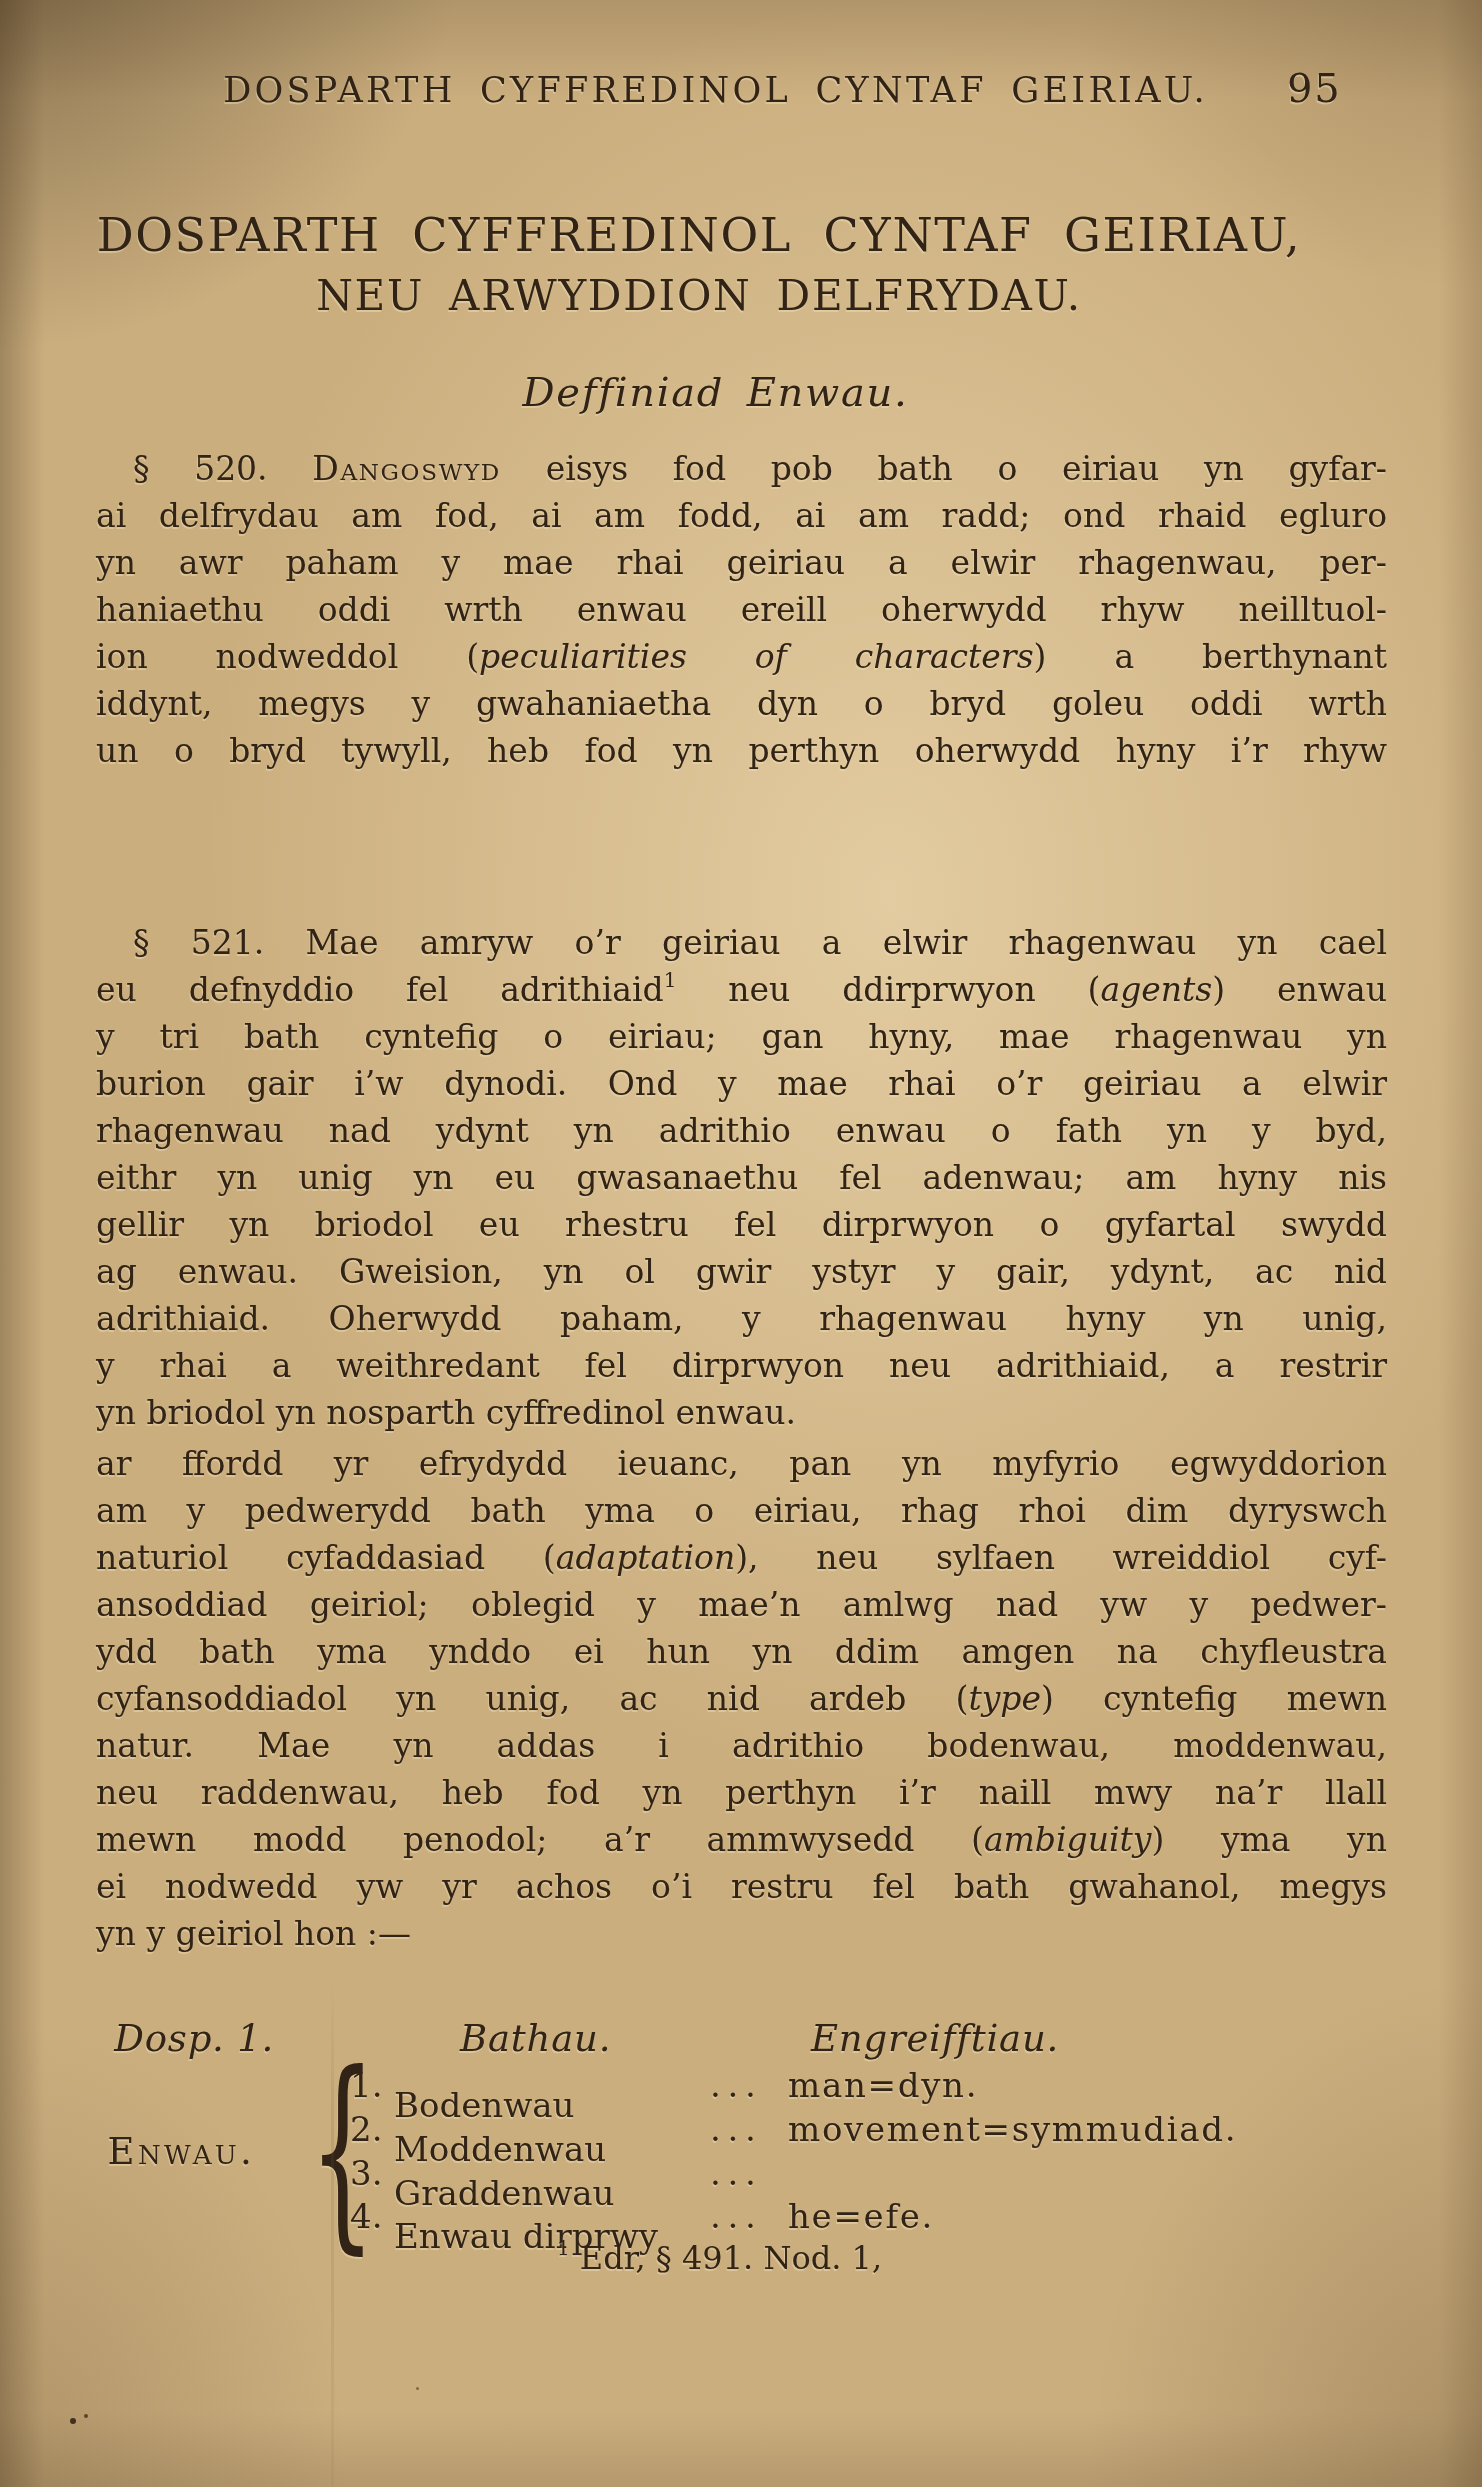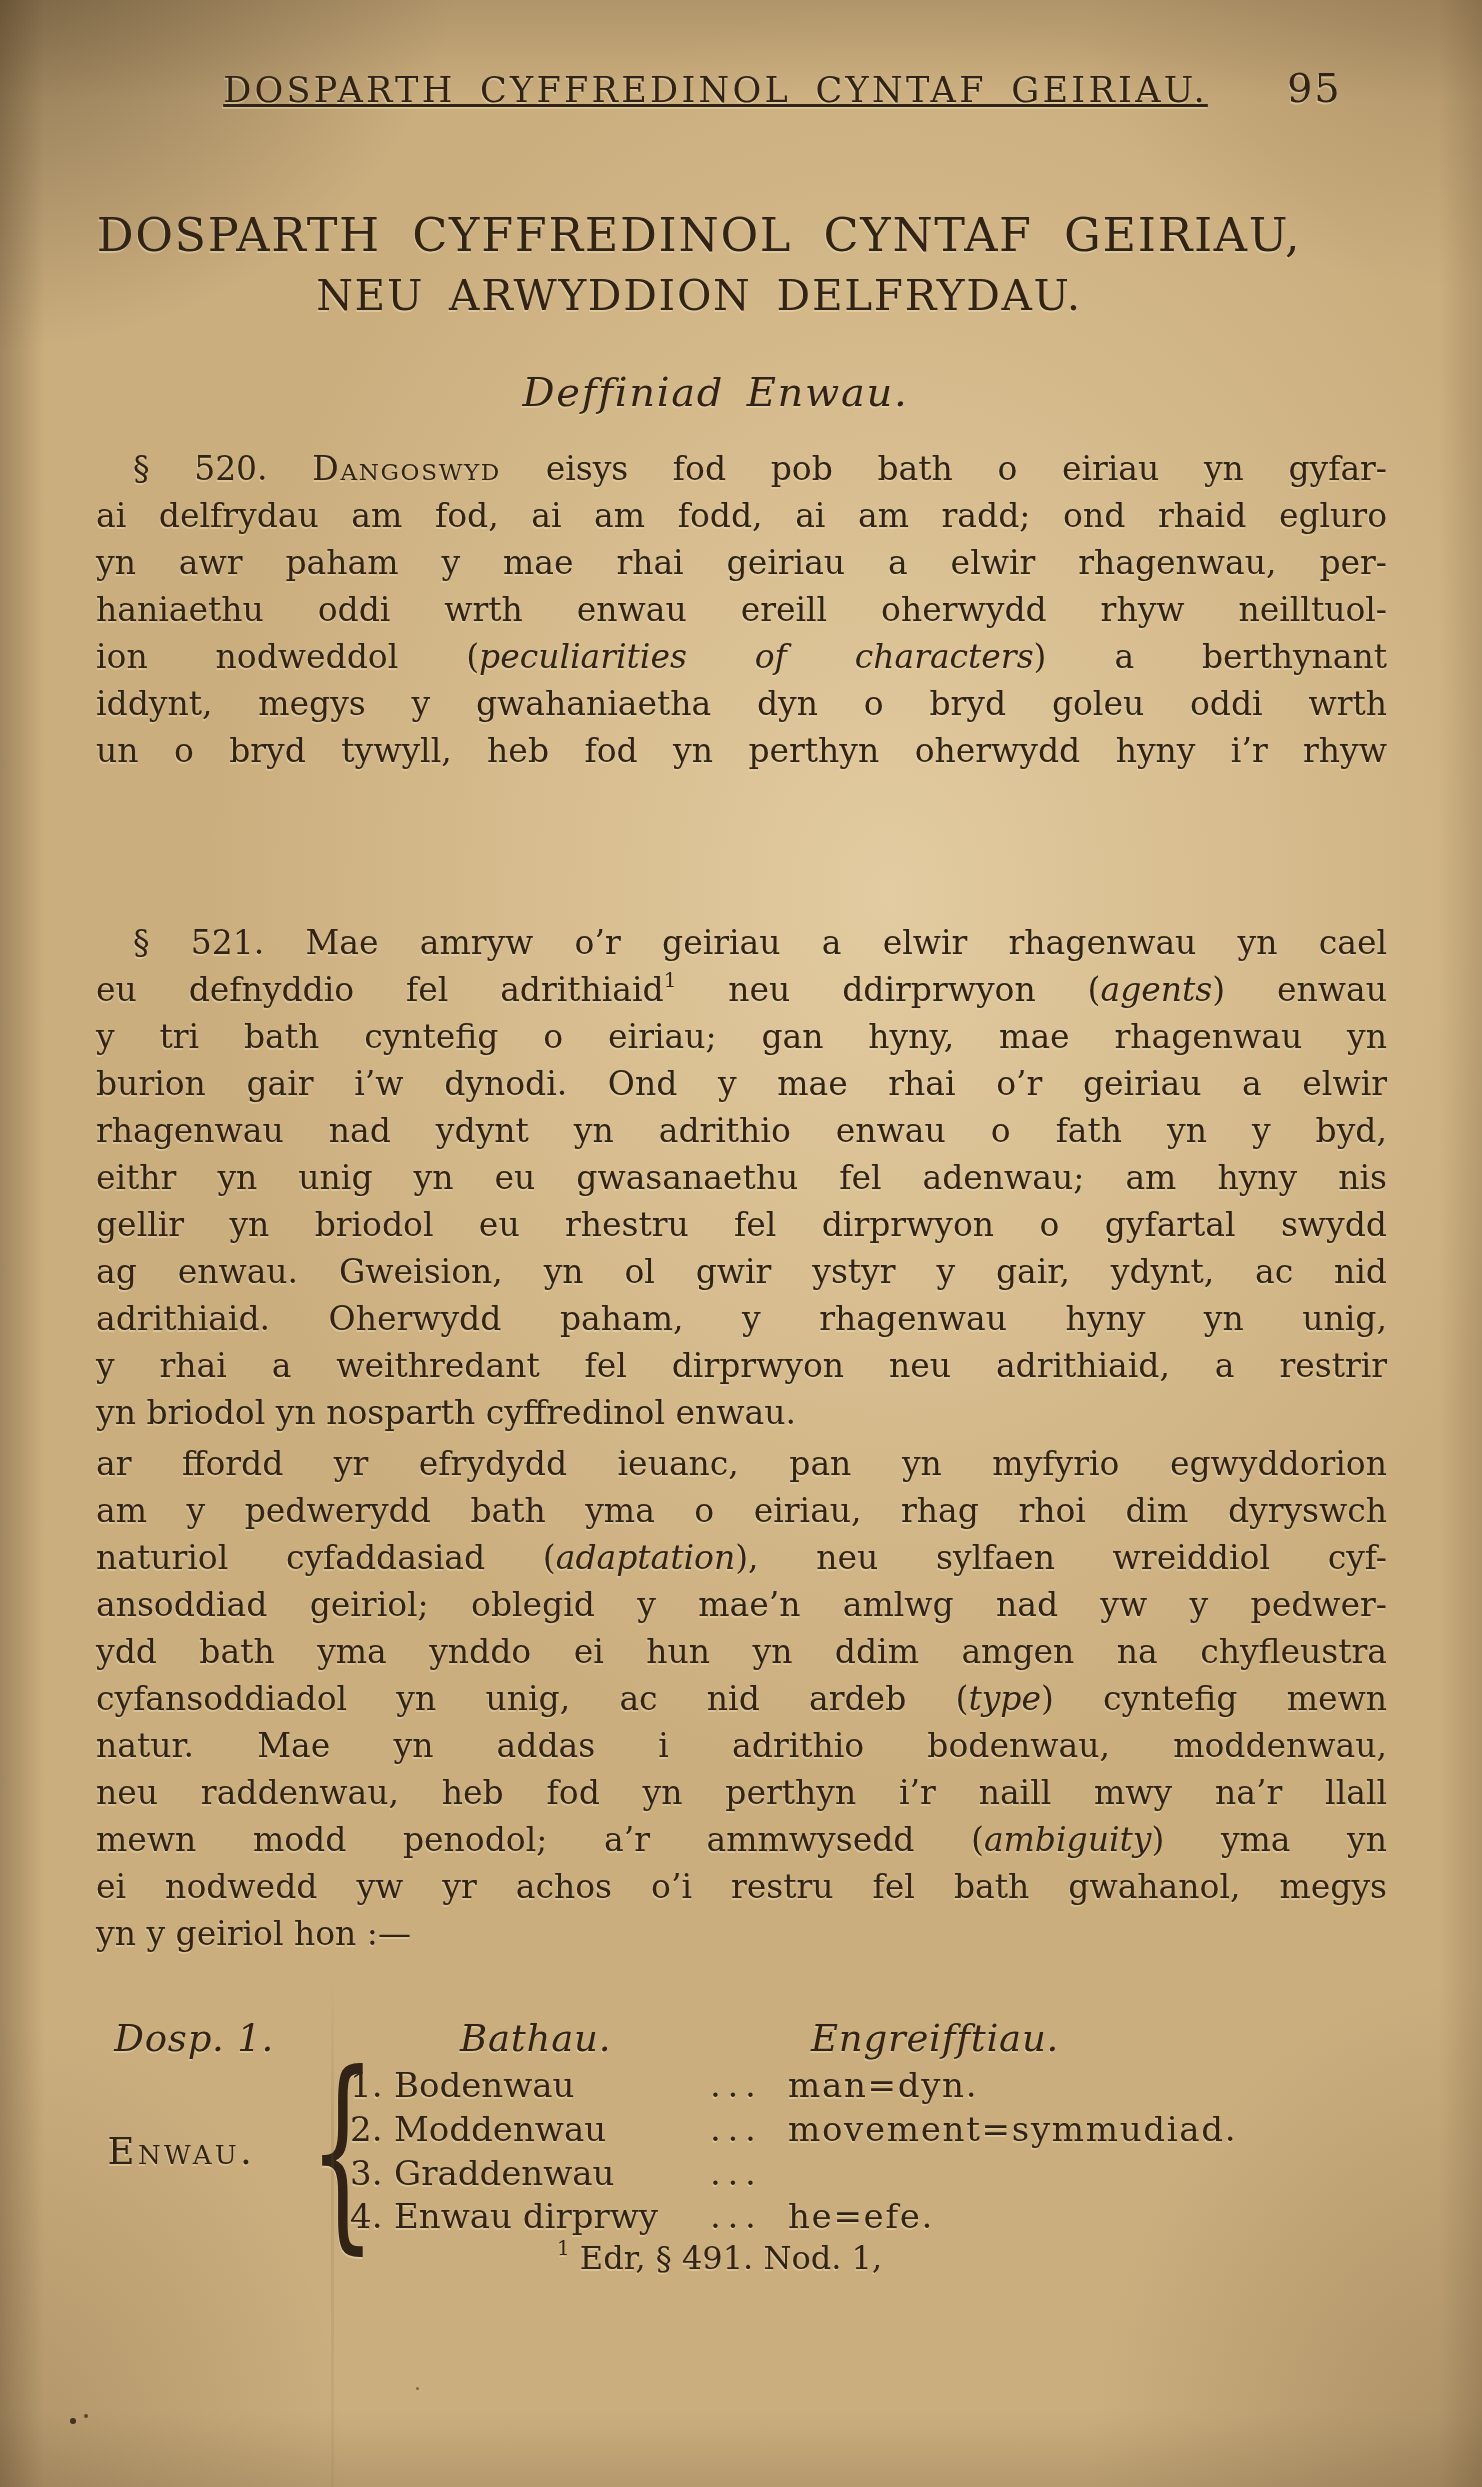--- a/index.html
+++ b/index.html
@@ -15,21 +15,21 @@
       radial-gradient(ellipse 790px 649px at -2% -2%, rgba(58,42,23,0.50), rgba(58,42,23,0) 62%),
       radial-gradient(ellipse 582px 416px at 100% 0%, rgba(96,72,42,0.28), rgba(96,72,42,0) 70%),
       radial-gradient(ellipse 582px 748px at 100% 100%, rgba(96,72,42,0.30), rgba(96,72,42,0) 68%),
       radial-gradient(ellipse 499px 665px at 0% 100%, rgba(96,72,42,0.26), rgba(96,72,42,0) 70%),
       linear-gradient(to right, rgba(80,60,35,0.35), rgba(80,60,35,0) 3%, rgba(80,60,35,0) 97%, rgba(80,60,35,0.22)),
       linear-gradient(to bottom, rgba(80,60,35,0.22), rgba(80,60,35,0) 4%, rgba(80,60,35,0) 97%, rgba(80,60,35,0.18));
   }
   .inked{ text-shadow: -0.8px 1.7px 0.8px rgba(240,223,186,0.5); }
 
   .running-head{position:absolute;left:96px;top:70px;width:1239px;text-align:center;
-    font-size:35px;letter-spacing:3.3px;word-spacing:10px;text-decoration:underline;}
+    font-size:35px;letter-spacing:3.3px;word-spacing:10px;}
   .page-number{position:absolute;left:1287px;top:65px;font-size:40px;letter-spacing:1.7px;}
   .title1{position:absolute;left:96px;top:208px;width:1206px;text-align:center;
     font-size:46px;letter-spacing:1.7px;word-spacing:15px;}
   .title2{position:absolute;left:96px;top:271px;width:1206px;text-align:center;
     font-size:42px;letter-spacing:1.7px;word-spacing:10px;}
   .section-heading{position:absolute;left:96px;top:369px;width:1239px;text-align:center;
     font-style:italic;font-size:40px;letter-spacing:1.7px;word-spacing:8.3px;}
 
   .para{position:absolute;left:96px;width:1291px;}
   #p520{top:445px;}
@@ -48,21 +48,21 @@
   .th-dosp{left:18.3px;}
   .th-bath{left:364px;}
   .th-eng{left:715px;}
   .enwau-label{position:absolute;left:11.6px;top:113px;font-variant:small-caps;
     font-size:37px;letter-spacing:3.3px;}
   .brace{position:absolute;left:213px;top:37px;font-size:210px;line-height:193px;
     transform:scaleX(0.5);transform-origin:left center;}
   .trow{position:absolute;left:0;width:100%;height:43px;line-height:43px;}
   .r1{top:47px}.r2{top:91px}.r3{top:135px}.r4{top:178px}
   .tnum{position:absolute;left:254px;}
-  .tname{position:absolute;left:298px;}
+  .tname{position:absolute;left:298px;margin-top:20px;}
   .tdots{position:absolute;left:614px;letter-spacing:6.7px;}
   .tex{position:absolute;left:692px;letter-spacing:1.7px;word-spacing:3.3px;}
 
   .footnote{position:absolute;left:96px;top:2239px;width:1247px;text-align:center;font-size:32px;}
 
   .crease{position:absolute;left:331px;top:1979px;width:2.5px;height:508px;
     background:linear-gradient(to bottom, rgba(110,88,55,0), rgba(110,88,55,0.16) 30%, rgba(110,88,55,0.07));}
   .speck{position:absolute;border-radius:50%;background:#41301d;}
   .speck-a{left:70px;top:2418px;width:5.8px;height:5.8px;}
   .speck-b{left:84px;top:2414px;width:4.2px;height:4.2px;opacity:.8;}

